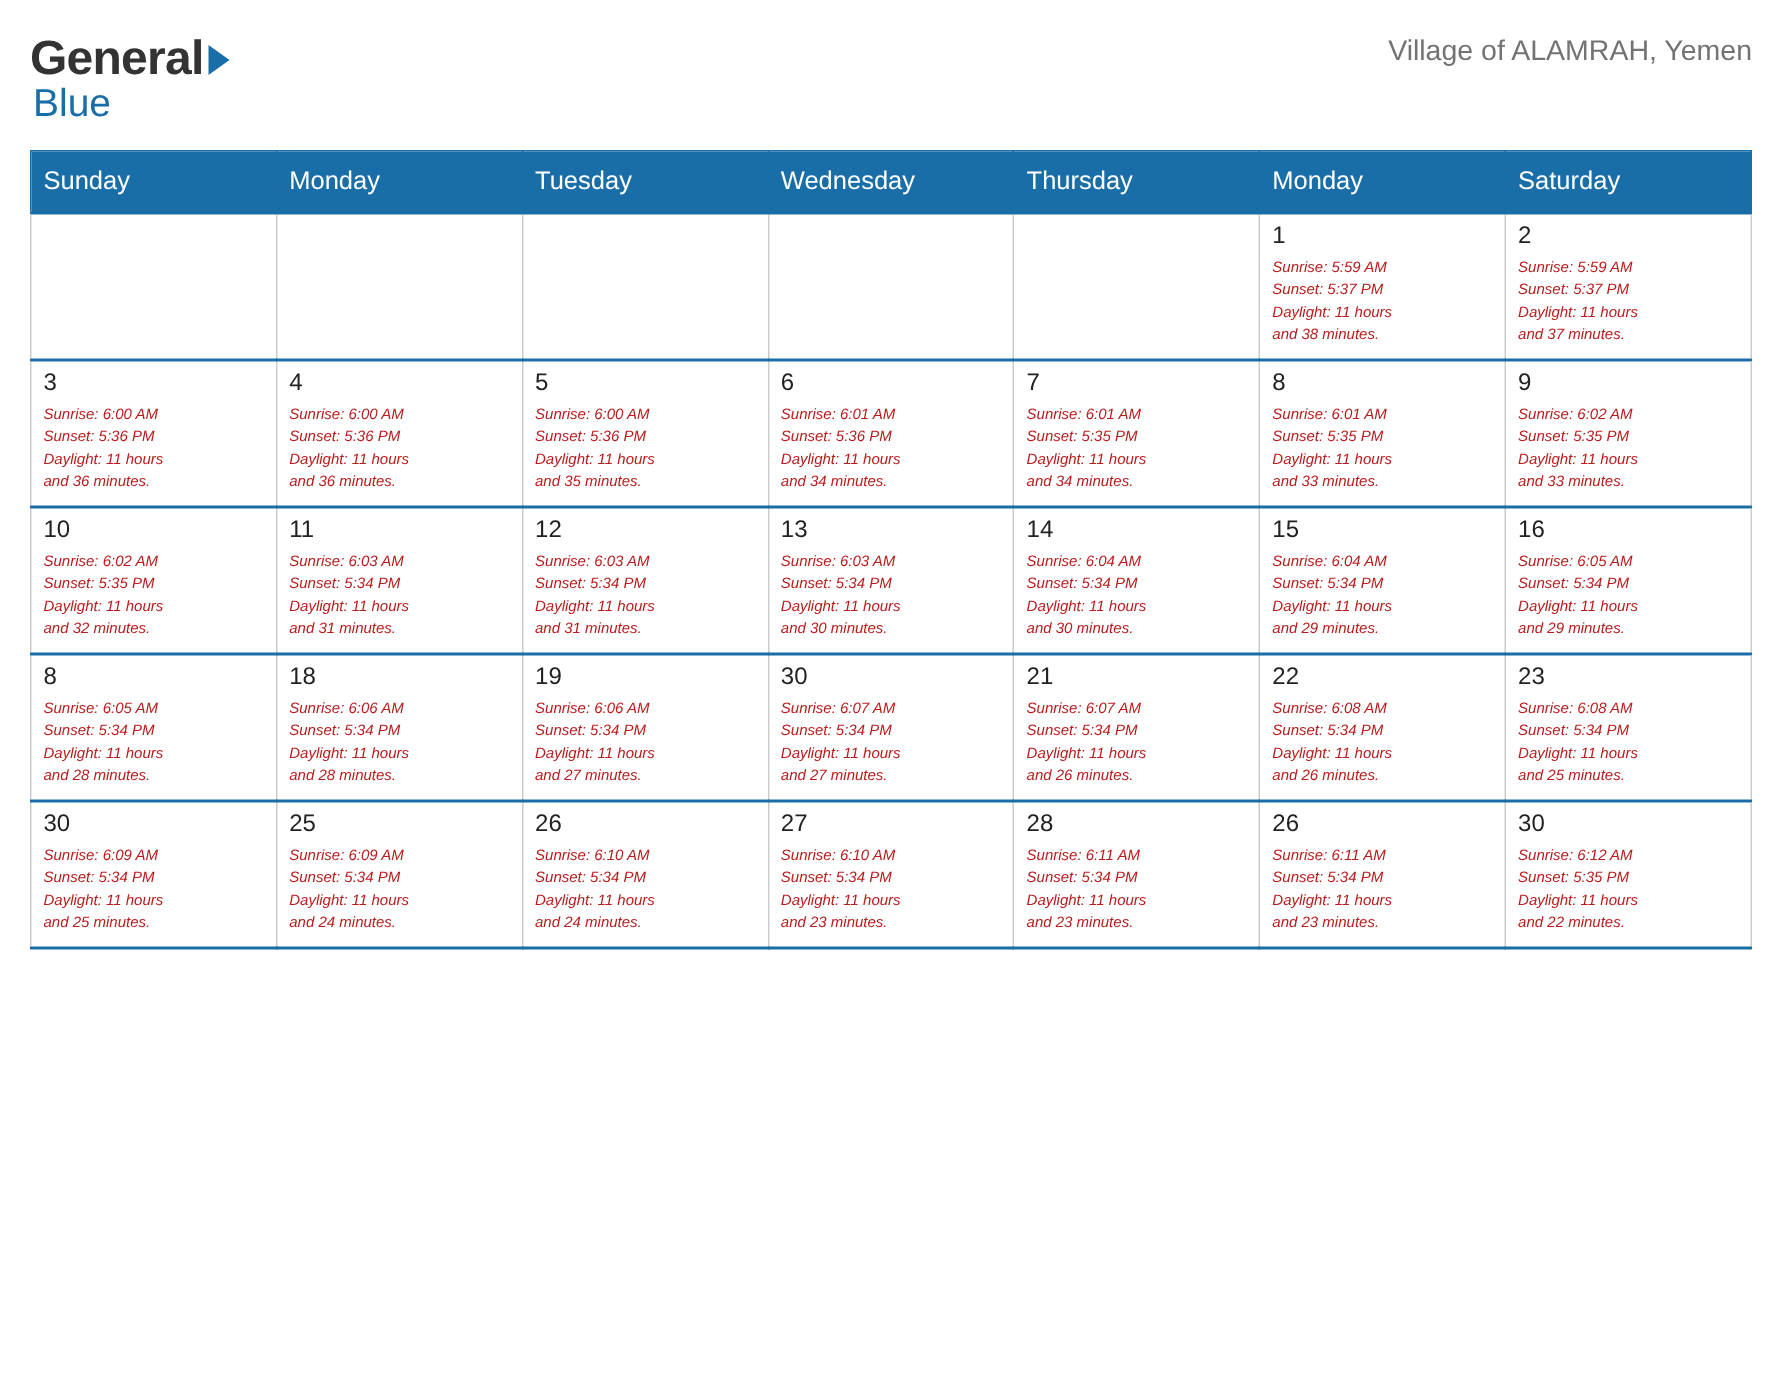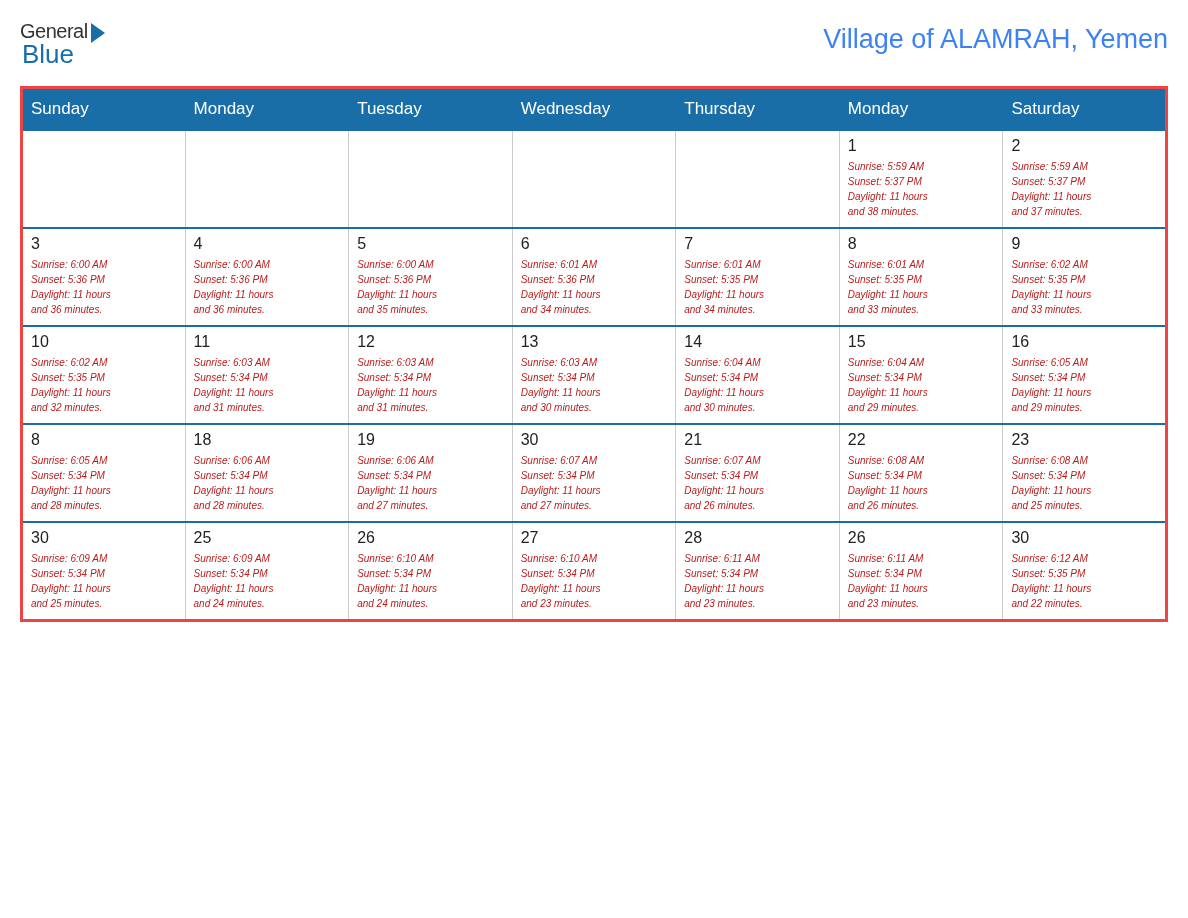--- a/index.html
+++ b/index.html
@@ -19,22 +19,22 @@
     .logo {
       display: flex;
       flex-direction: column;
       align-items: flex-start;
     }
     .logo-top {
       display: flex;
       align-items: center;
     }
     .logo-general {
-      font-size: 20px;
-      font-weight: normal;
+      font-size: 32px;
+      font-weight: bold;
       color: #333;
       letter-spacing: -0.5px;
     }
     .logo-arrow {
       width: 0;
       height: 0;
       border-left: 14px solid #1a6ea8;
       border-top: 10px solid transparent;
       border-bottom: 10px solid transparent;
       margin-left: 3px;
@@ -50,28 +50,28 @@
     .title-block {
       text-align: right;
     }
     .month-title {
       font-size: 52px;
       font-weight: normal;
       color: #222;
       letter-spacing: -1px;
     }
     .location-title {
-      font-size: 27px;
-      color: #3b82f6;
+      font-size: 19px;
+      color: #737373;
       margin-top: 4px;
     }
     .calendar {
       width: 100%;
       border-collapse: collapse;
-      border: 3px solid #ef4444;
+      border: 1px solid #ef4444;
     }
     .calendar th {
       background-color: #1a6ea8;
       color: #fff;
       font-size: 17px;
       font-weight: normal;
       padding: 10px 8px;
       text-align: left;
       border: 1px solid #1a6ea8;
     }

